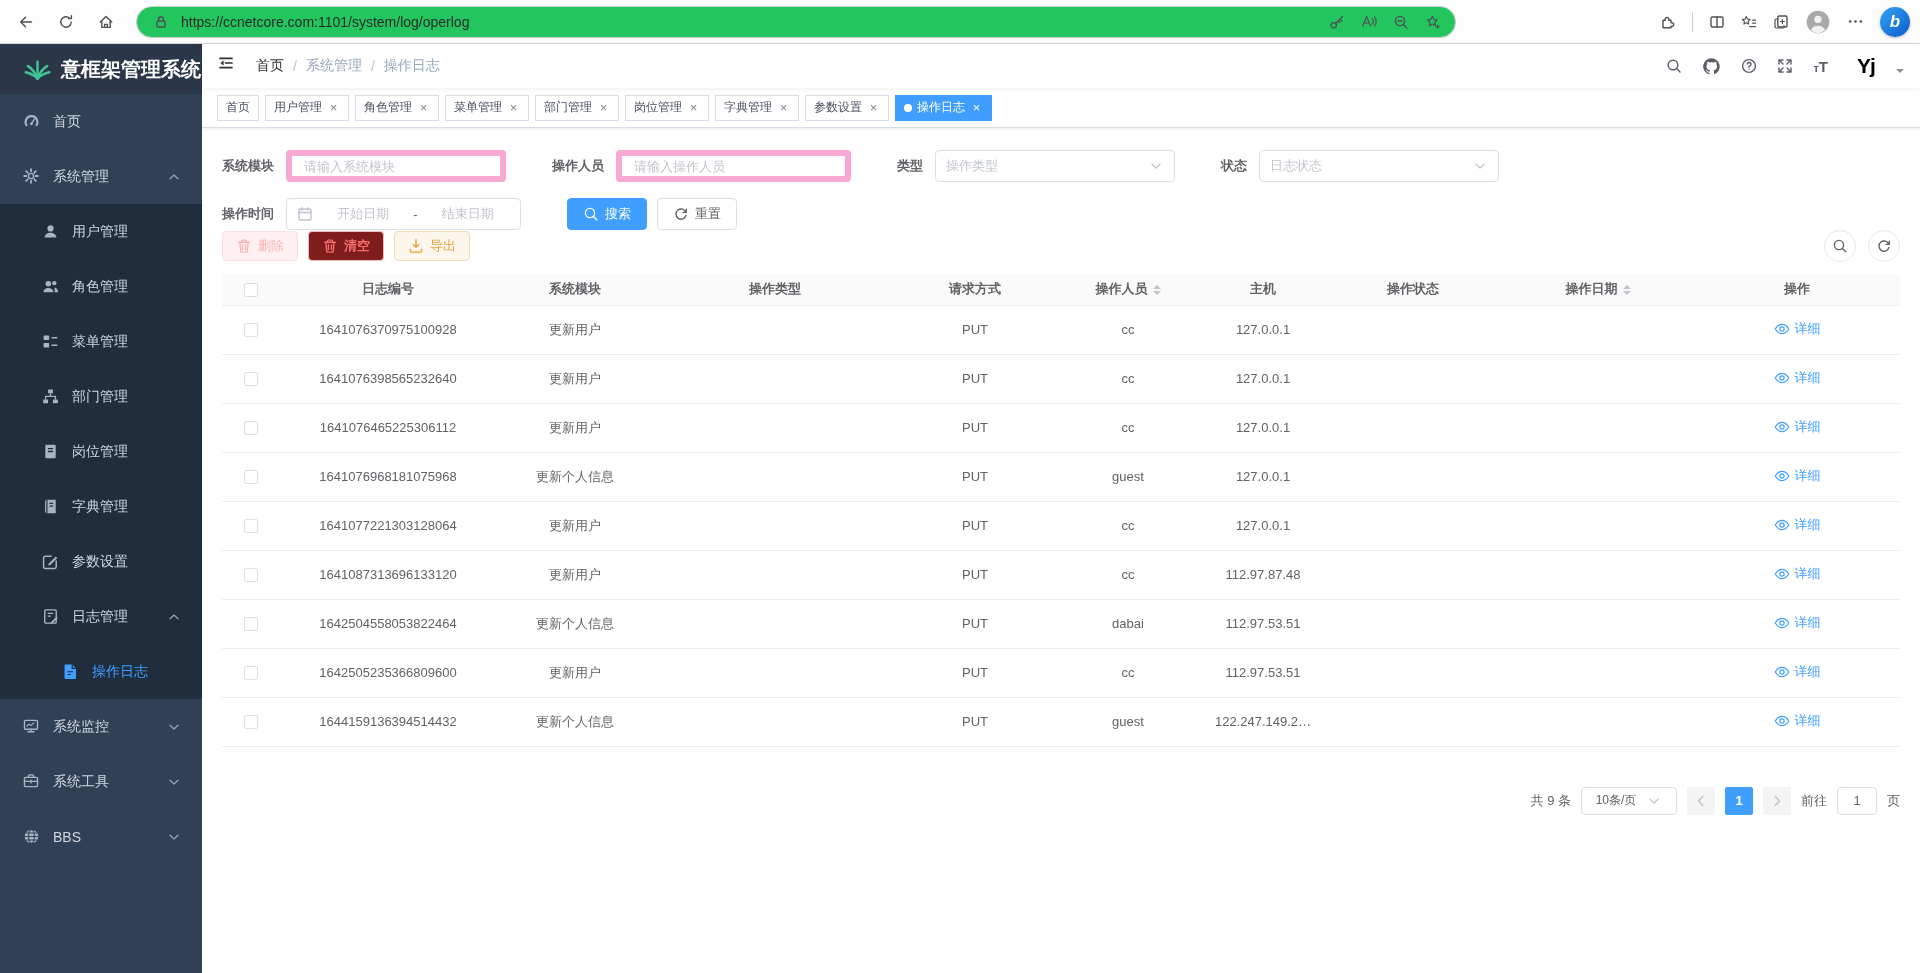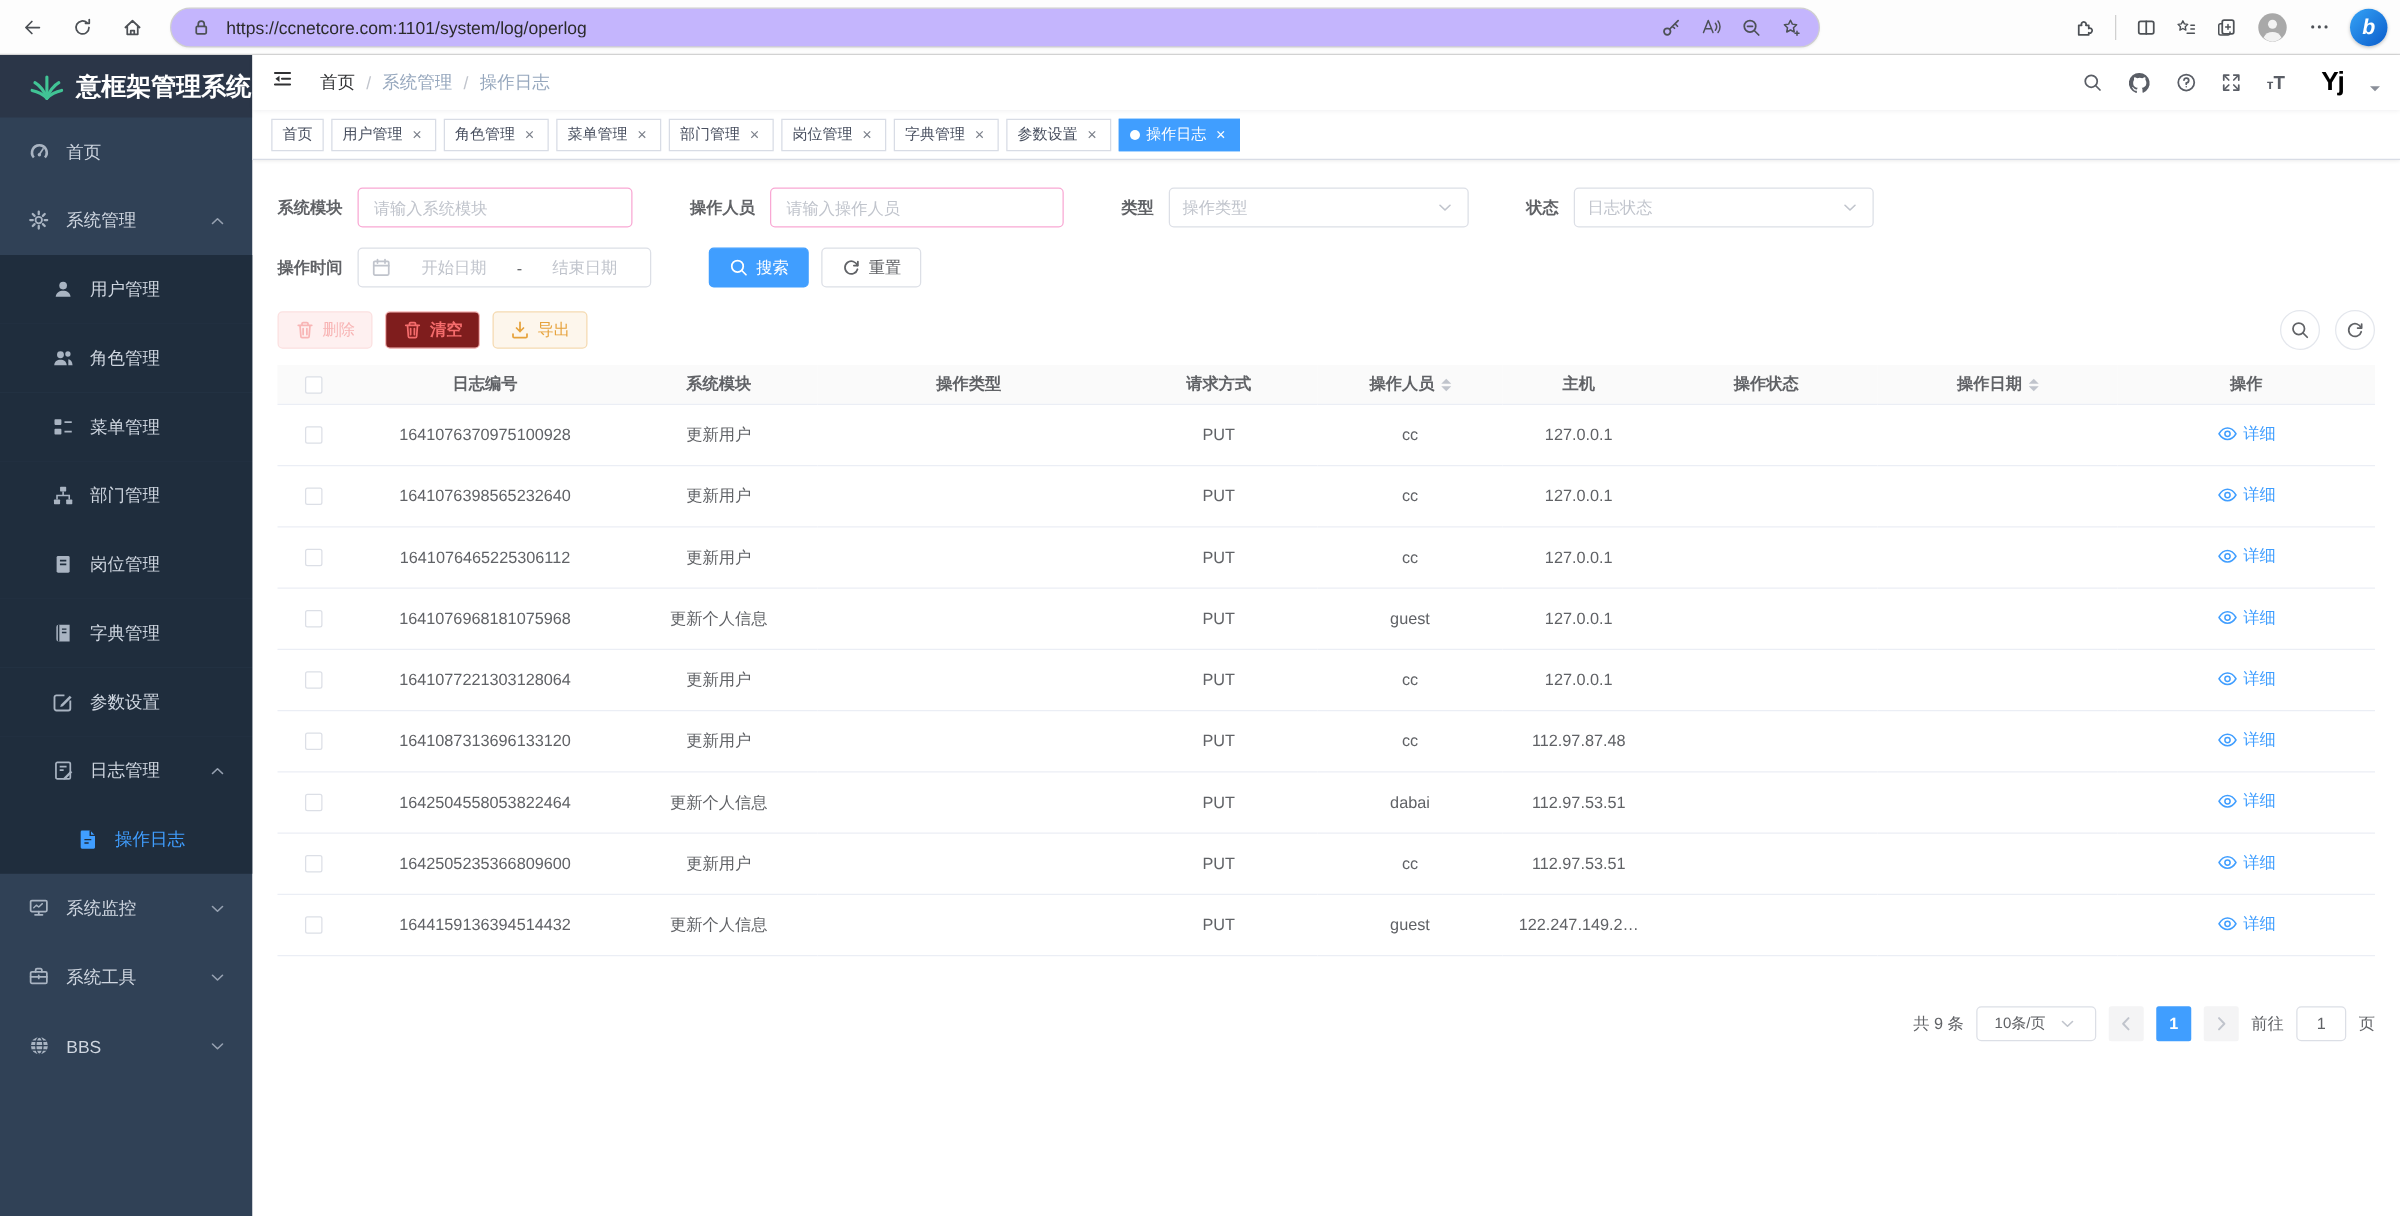--- a/index.html
+++ b/index.html
@@ -6,21 +6,21 @@
   html,body { width:1920px; height:973px; overflow:hidden;
     font-family:"Liberation Sans","DejaVu Sans",sans-serif; background:#fff; }
   svg { display:block; }
 
   
   .browser { height:44px; background:#fdfdfd; border-bottom:1px solid #d6d6d6;
     display:flex; align-items:center; position:relative; }
   .b-left { display:flex; align-items:center; gap:8px; margin-left:10px; }
   .b-icon { width:32px; height:32px; border-radius:6px; display:flex; align-items:center;
     justify-content:center; color:#4d5156; cursor:pointer; }
-  .url-pill { margin-left:14px; width:1320px; height:32px; background:#c4b5fd;
+  .url-pill { margin-left:14px; width:1320px; height:32px; background:#22c55e;
     border:1px solid #cfcfcf; border-radius:16px; display:flex; align-items:center;
     padding:0 14px; box-shadow:0 1px 2px rgba(0,0,0,.05); cursor:text; }
   .url-text { flex:1; font-size:14px; color:#2b2b2b; margin-left:10px; white-space:nowrap;
     overflow:hidden; }
   .pill-right { display:flex; align-items:center; gap:16px; color:#4d5156; }
   .b-right { position:absolute; right:10px; display:flex; align-items:center; gap:16px;
     color:#4d5156; }
   .b-divider { width:1px; height:20px; background:#d0d0d0; }
   .bing { width:30px; height:30px; border-radius:50%;
     background:linear-gradient(135deg,#35a3f6,#0b5ccb); color:#fff; font-weight:bold;
@@ -69,21 +69,21 @@
   .tag .x { font-size:13px; line-height:1; color:#7d828c; width:13px; text-align:center; }
   .tag.active { background:#409eff; border-color:#409eff; color:#fff; }
   .tag.active .x { color:#fff; }
   .tag .dot { width:8px; height:8px; border-radius:50%; background:#fff; }
 
   
   .content { flex:1; padding:8px 20px 0; }
   .frow { display:flex; align-items:center; margin-top:14px; }
   .fg { display:flex; align-items:center; margin-right:46px; }
   .fl { font-size:13px; font-weight:700; color:#606266; margin-right:12px; white-space:nowrap; }
-  input.tin { height:32px; border:1px solid #f9a8d4; border-radius:4px; padding:0 12px;
+  input.tin { height:32px; border:6px solid #f9a8d4; border-radius:4px; padding:0 12px;
     font-size:13px; color:#606266; outline:none; font-family:inherit; }
   input.tin::placeholder { color:#c0c4cc; }
   .w220 { width:220px; } .w235 { width:235px; } .w240 { width:240px; }
   .sel { height:32px; border:1px solid #dcdfe6; border-radius:4px; display:flex;
     align-items:center; padding:0 10px; font-size:13px; background:#fff; cursor:pointer; }
   .sel .ph { color:#c0c4cc; }
   .sel .caret { margin-left:auto; color:#c0c4cc; }
   .daterange { width:235px; height:32px; border:1px solid #dcdfe6; border-radius:4px;
     display:flex; align-items:center; padding:0 10px; font-size:13px; color:#c0c4cc;
     gap:8px; background:#fff; cursor:pointer; }
@@ -92,21 +92,21 @@
 
   .btn { height:32px; border-radius:4px; display:inline-flex; align-items:center;
     justify-content:center; font-size:13px; padding:0 15px; gap:6px; cursor:pointer;
     border:1px solid #dcdfe6; background:#fff; color:#606266; font-family:inherit; }
   .btn.primary { background:#409eff; border-color:#409eff; color:#fff; }
   .btn.sm { height:30px; padding:0 13px; border-radius:4px; }
   .btn.del { background:#fef0f0; border-color:#fbe0e0; color:#f8b5b5; cursor:not-allowed; }
   .btn.clear { background:#7f1d1d; border-color:#f5b9b9; color:#f56c6c;font-weight:bold; }
   .btn.export { background:#fdf6ec; border-color:#f5dab1; color:#e6a23c; }
   .mr10 { margin-right:10px; }
-  .actionrow { margin-top:18px; display:flex; align-items:center; }
+  .actionrow { display:flex; align-items:center; }
   .right-tools { margin-left:auto; display:flex; gap:12px; }
   .circle-btn { width:32px; height:32px; border-radius:50%; border:1px solid #e4e7ed;
     background:#fff; color:#606266; display:flex; align-items:center; justify-content:center;
     cursor:pointer; }
 
   .table-wrap { margin-top:12px; }
   table { width:100%; border-collapse:collapse; table-layout:fixed; }
   th { font-size:13px; color:#606266; font-weight:700; height:31px; background:#fafafa;
     border-bottom:1px solid #ebeef5; text-align:center; white-space:nowrap; }
   td { font-size:13px; color:#606266; height:49px; text-align:center;

